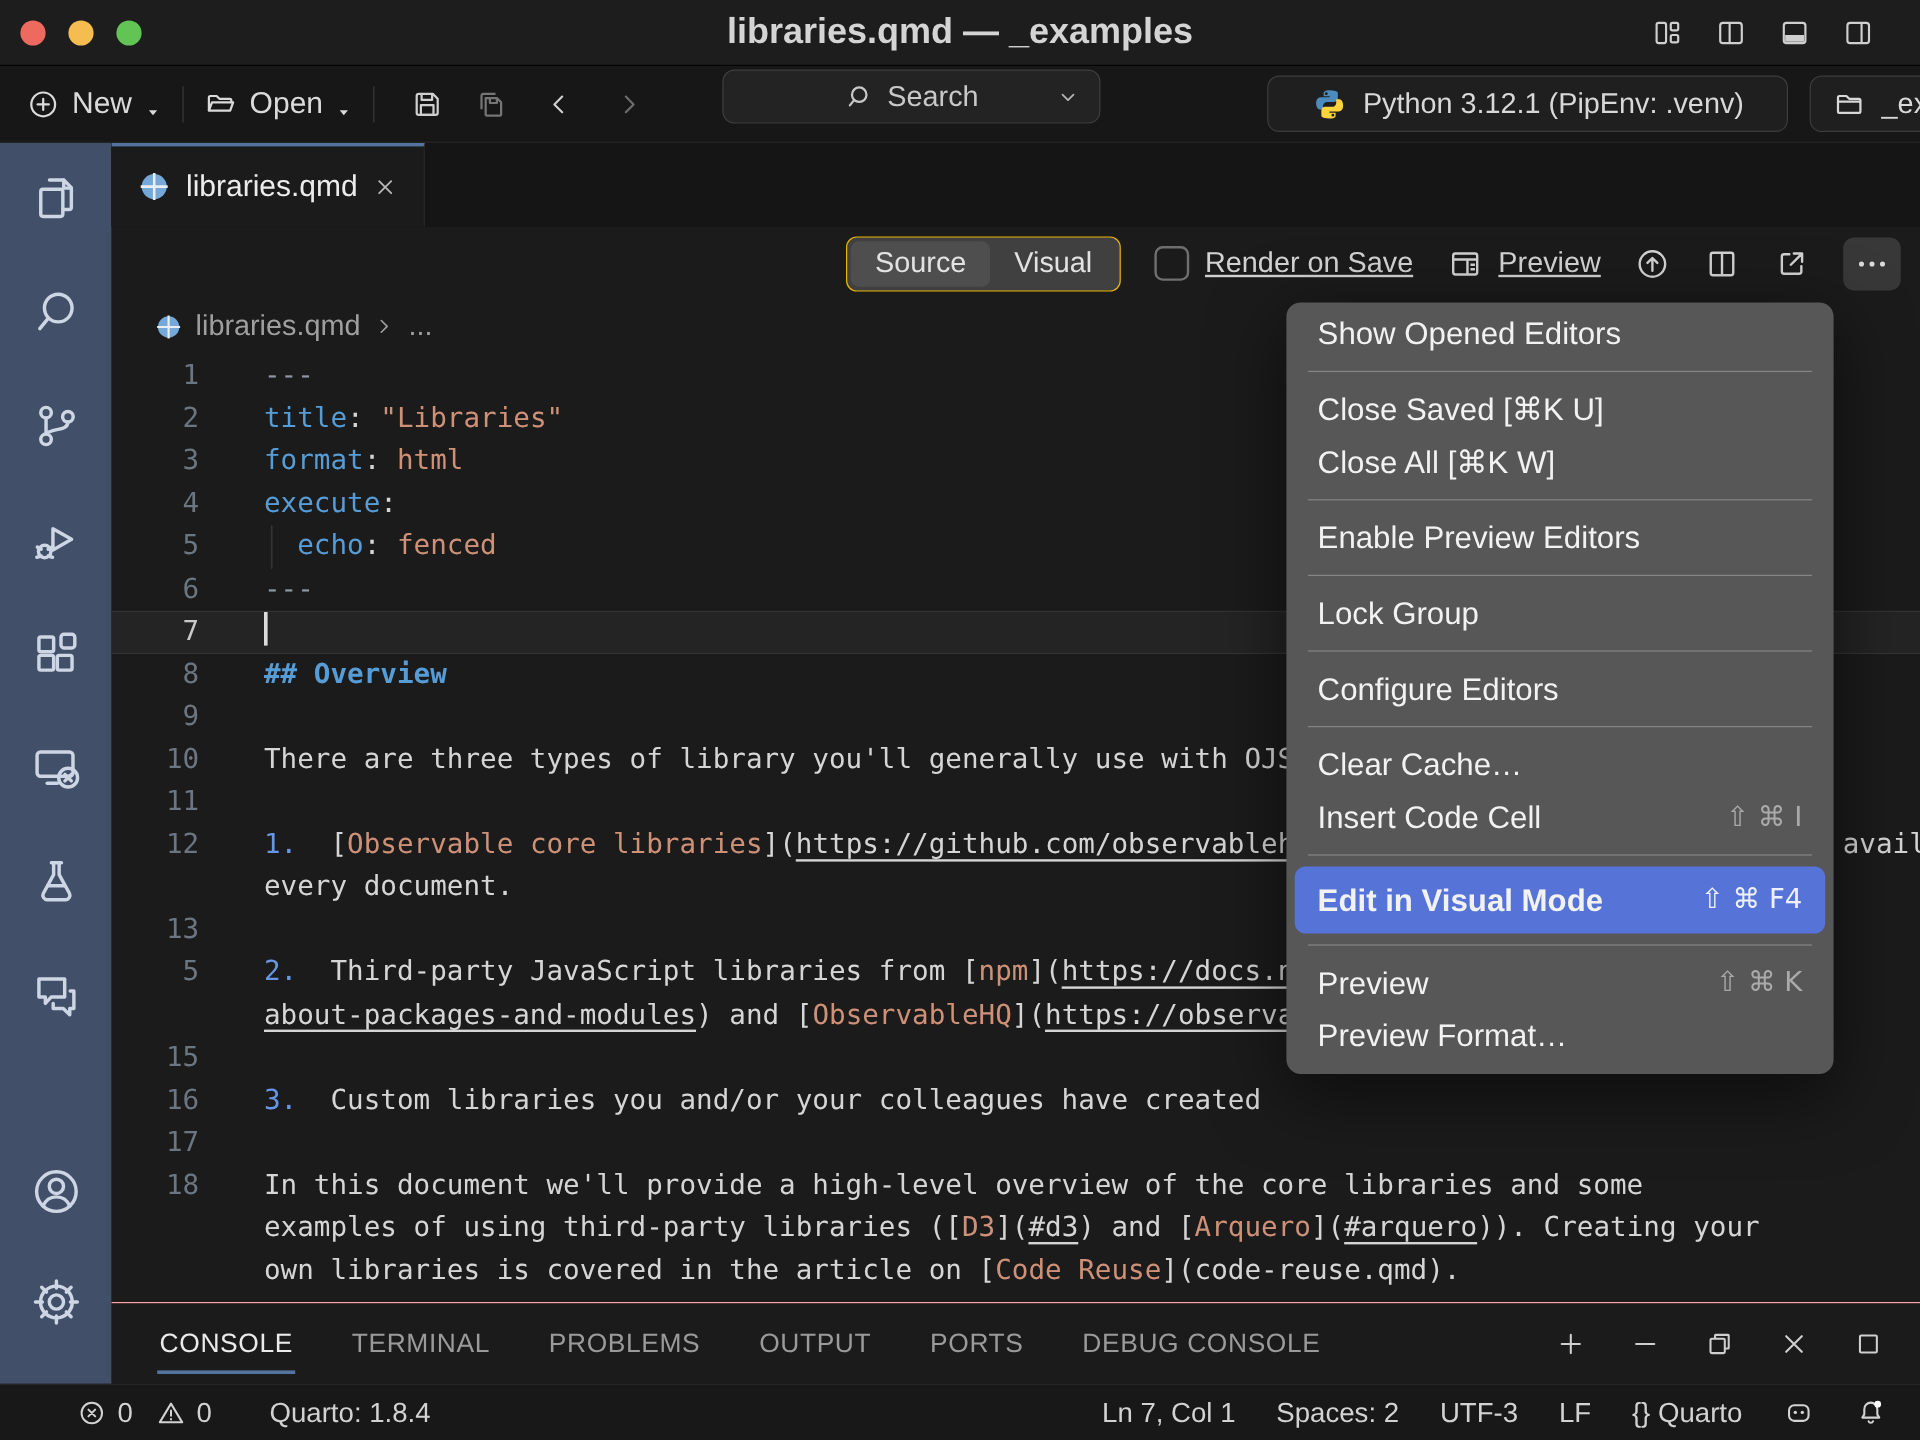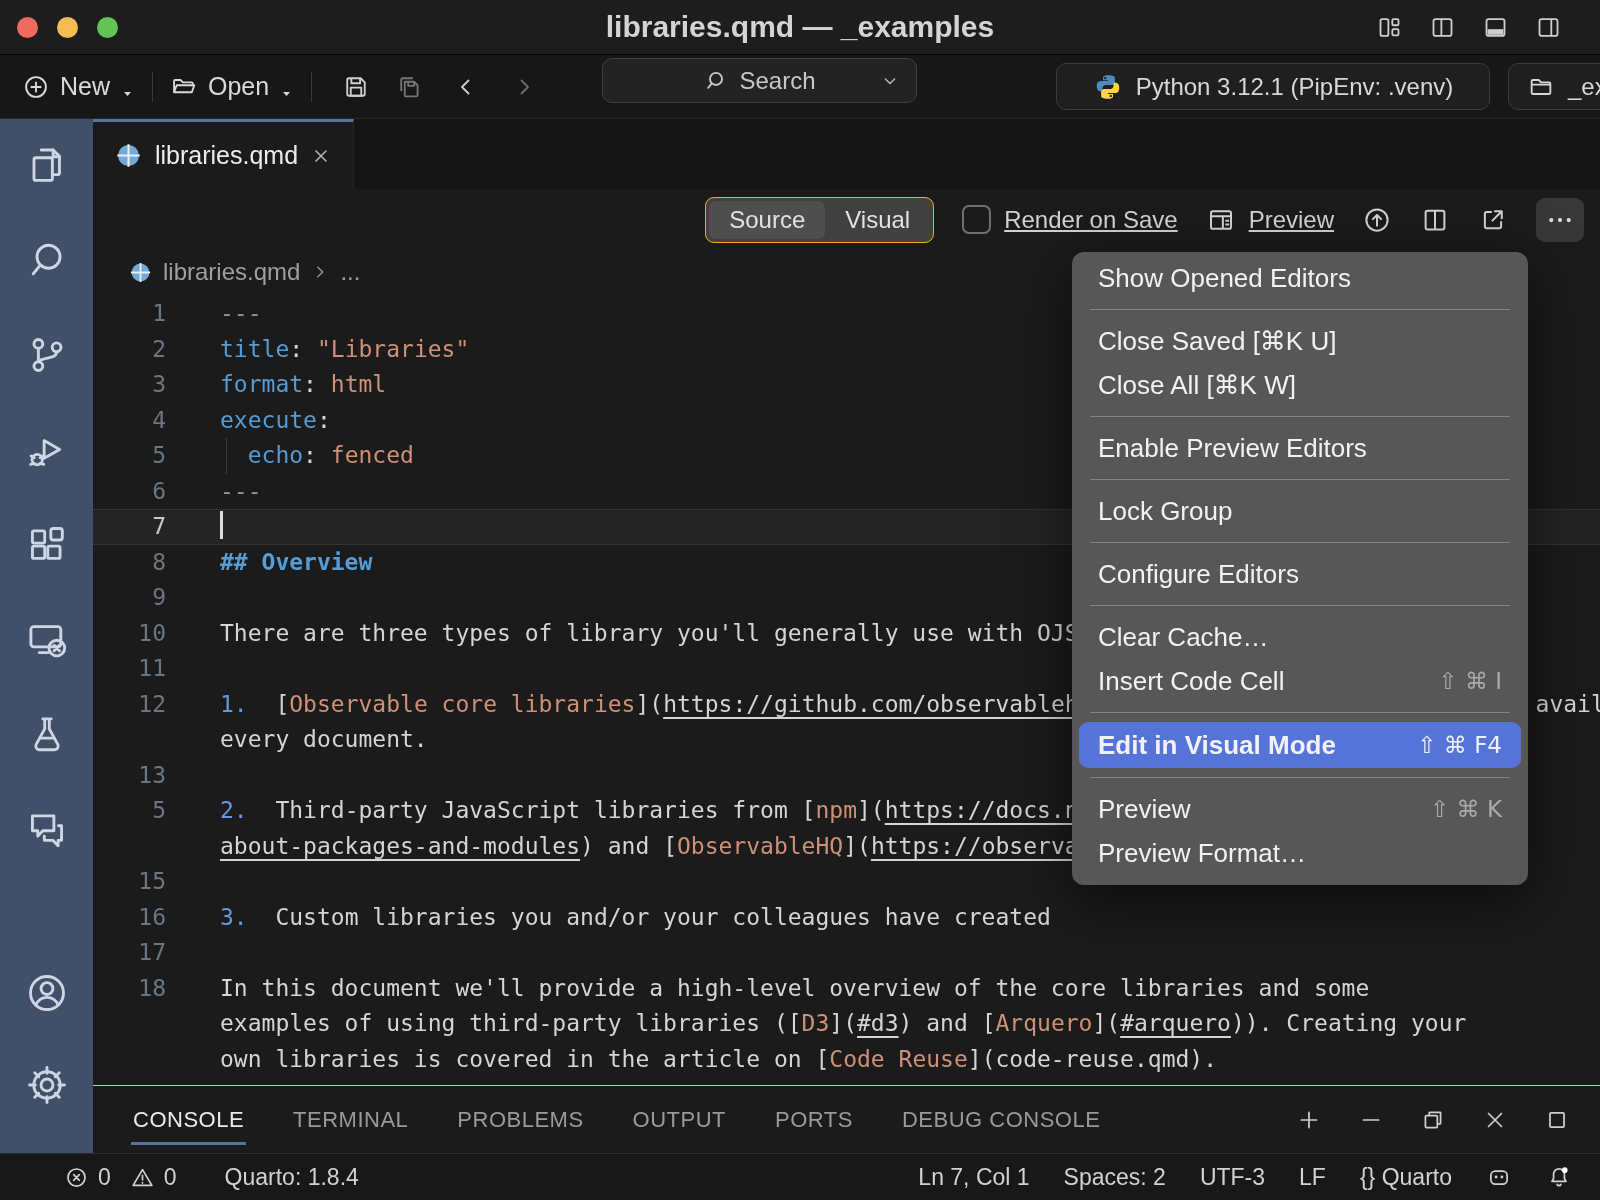--- a/index.html
+++ b/index.html
@@ -118,21 +118,21 @@
   .sb-group svg{width:25px;height:25px;}
   .sb-right{margin-left:auto;display:flex;align-items:center;gap:34px;}
   .sb-right svg{width:26px;height:26px;}
 
   
   .menu{position:absolute;left:1072px;top:252px;width:456px;background:#575757;border-radius:12px;
     padding:4px 0 10px;box-shadow:0 16px 60px rgba(0,0,0,0.55);z-index:10;font-size:26px;color:#f2f2f2;
     font-family:"Liberation Sans","DejaVu Sans",sans-serif;}
   .mi{height:44px;display:flex;align-items:center;padding:0 26px;}
   .mi .sc{margin-left:auto;color:#aaaaaa;font-size:23px;font-family:"DejaVu Sans",sans-serif;}
-  .mi.hl{background:#5673d8;border-radius:9px;margin:0 7px;padding:0 19px;height:46px;font-weight:600;}
+  .mi.hl{background:#5673d8;border-radius:9px;margin:0 7px;padding:0 19px;height:56px;font-weight:600;}
   .mi.hl .sc{color:#eef1fc;font-weight:400;}
   .msep{height:1px;background:rgba(255,255,255,0.28);margin:9px 18px;}
 </style>
 </head>
 <body>
 
 <div class="window">
 
   <div class="titlebar">
     <div class="traffic">

